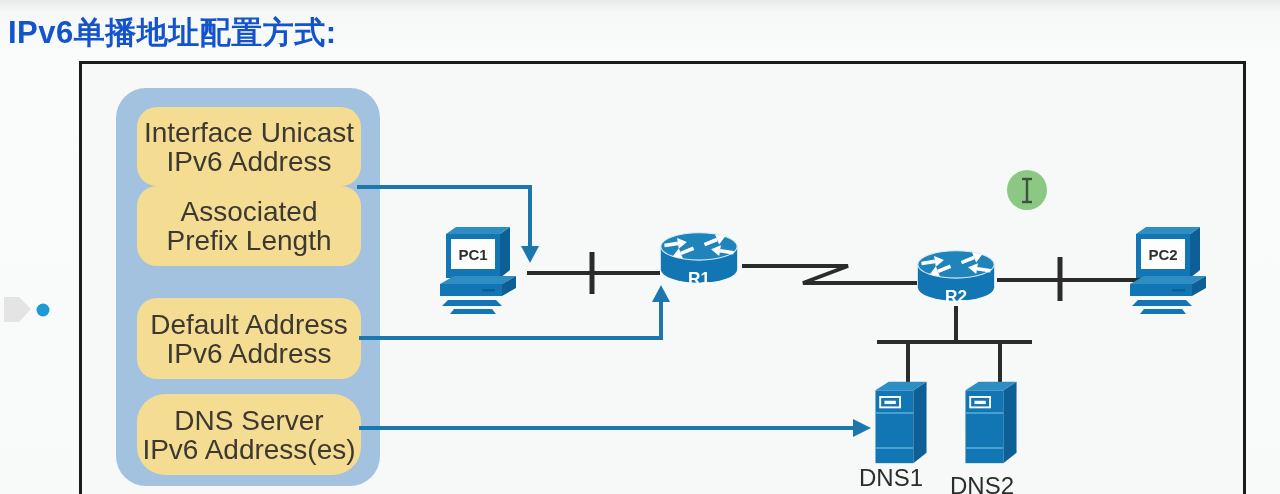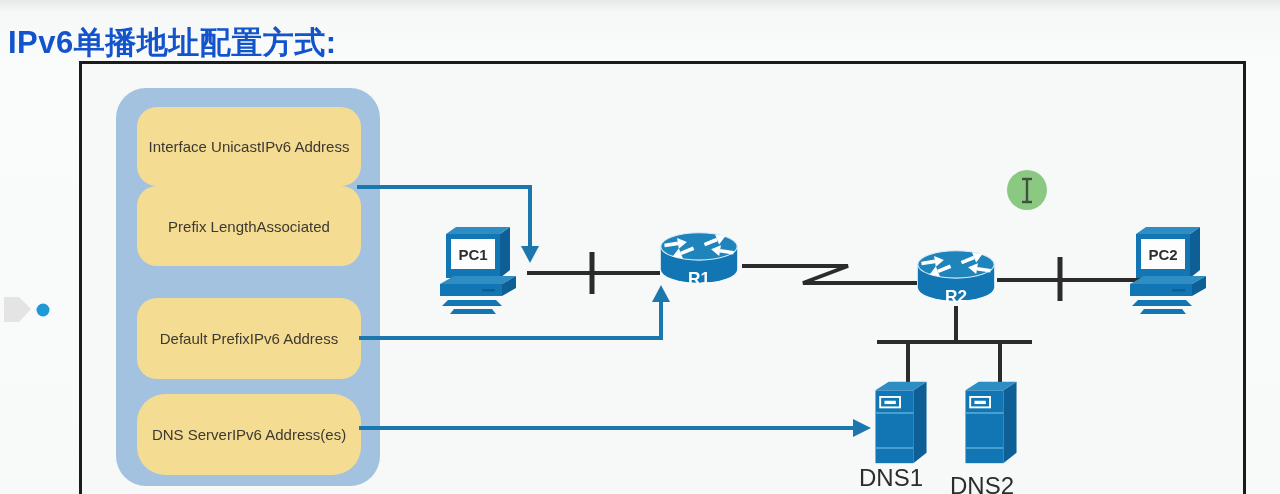--- a/index.html
+++ b/index.html
@@ -2,37 +2,37 @@
 <html><head>
 <meta charset="utf-8">
 <style>
   html,body{margin:0;padding:0;}
   body{
     width:1280px;height:494px;position:relative;overflow:hidden;
     font-family:"Liberation Sans", sans-serif;
     background:linear-gradient(180deg,#e7e9e8 0px,#f6f8f7 12px,#fafcfb 60px,#f7faf8 100%);
   }
   .title{
-    position:absolute;left:8px;top:22px;
+    position:absolute;left:8px;top:12px;
     font-size:31px;font-weight:bold;color:#1353cb;letter-spacing:.5px;
     white-space:nowrap;
   }
   .diagram-box{
     position:absolute;left:79px;top:61px;width:1161px;height:460px;
     border:3px solid #1b1b1b;background:#f7f9f8;
   }
   .blue-panel{
     position:absolute;left:116px;top:88px;width:264px;height:398px;
     background:#a2c2e0;border-radius:30px;z-index:2;
   }
   .note-box{
     position:absolute;left:137px;width:224px;
     background:#f4dc92;border-radius:20px;z-index:3;
-    display:flex;align-items:center;justify-content:center;
-    font-size:15px;line-height:29px;color:#3d3932;text-align:center;
+    display:flex;flex-direction:column;align-items:center;justify-content:center;
+    font-size:28px;line-height:29px;color:#3d3932;text-align:center;
   }
   #nb1{top:107px;height:79px;}
   #nb2{top:186px;height:80px;}
   #nb3{top:298px;height:81px;}
   #nb4{top:394px;height:81px;border-radius:28px;}
   svg.layer{position:absolute;left:0;top:0;z-index:1;pointer-events:none;}
   svg.layer.blue{z-index:4;}
   .dev{position:absolute;z-index:5;}
   .dev-label{
     position:absolute;z-index:5;font-size:24px;color:#2c2c2c;
@@ -52,25 +52,25 @@
 
 <div class="diagram-box"></div>
 
 <div class="blue-panel"></div>
 
 <div class="note-box" id="nb1">
   <span>Interface Unicast</span>
   <span>IPv6 Address</span>
 </div>
 <div class="note-box" id="nb2">
+  <span>Associated</span>
   <span>Prefix Length</span>
-  <span>Associated</span>
 </div>
 <div class="note-box" id="nb3">
-  <span>Default Prefix</span>
+  <span>Default Address</span>
   <span>IPv6 Address</span>
 </div>
 <div class="note-box" id="nb4">
   <span>DNS Server</span>
   <span>IPv6 Address(es)</span>
 </div>
 
 <svg class="layer" width="1280" height="494" viewBox="0 0 1280 494">
   <g stroke="#2b2b2b" stroke-width="4" fill="none">
     <path d="M527 273 H660"></path>

